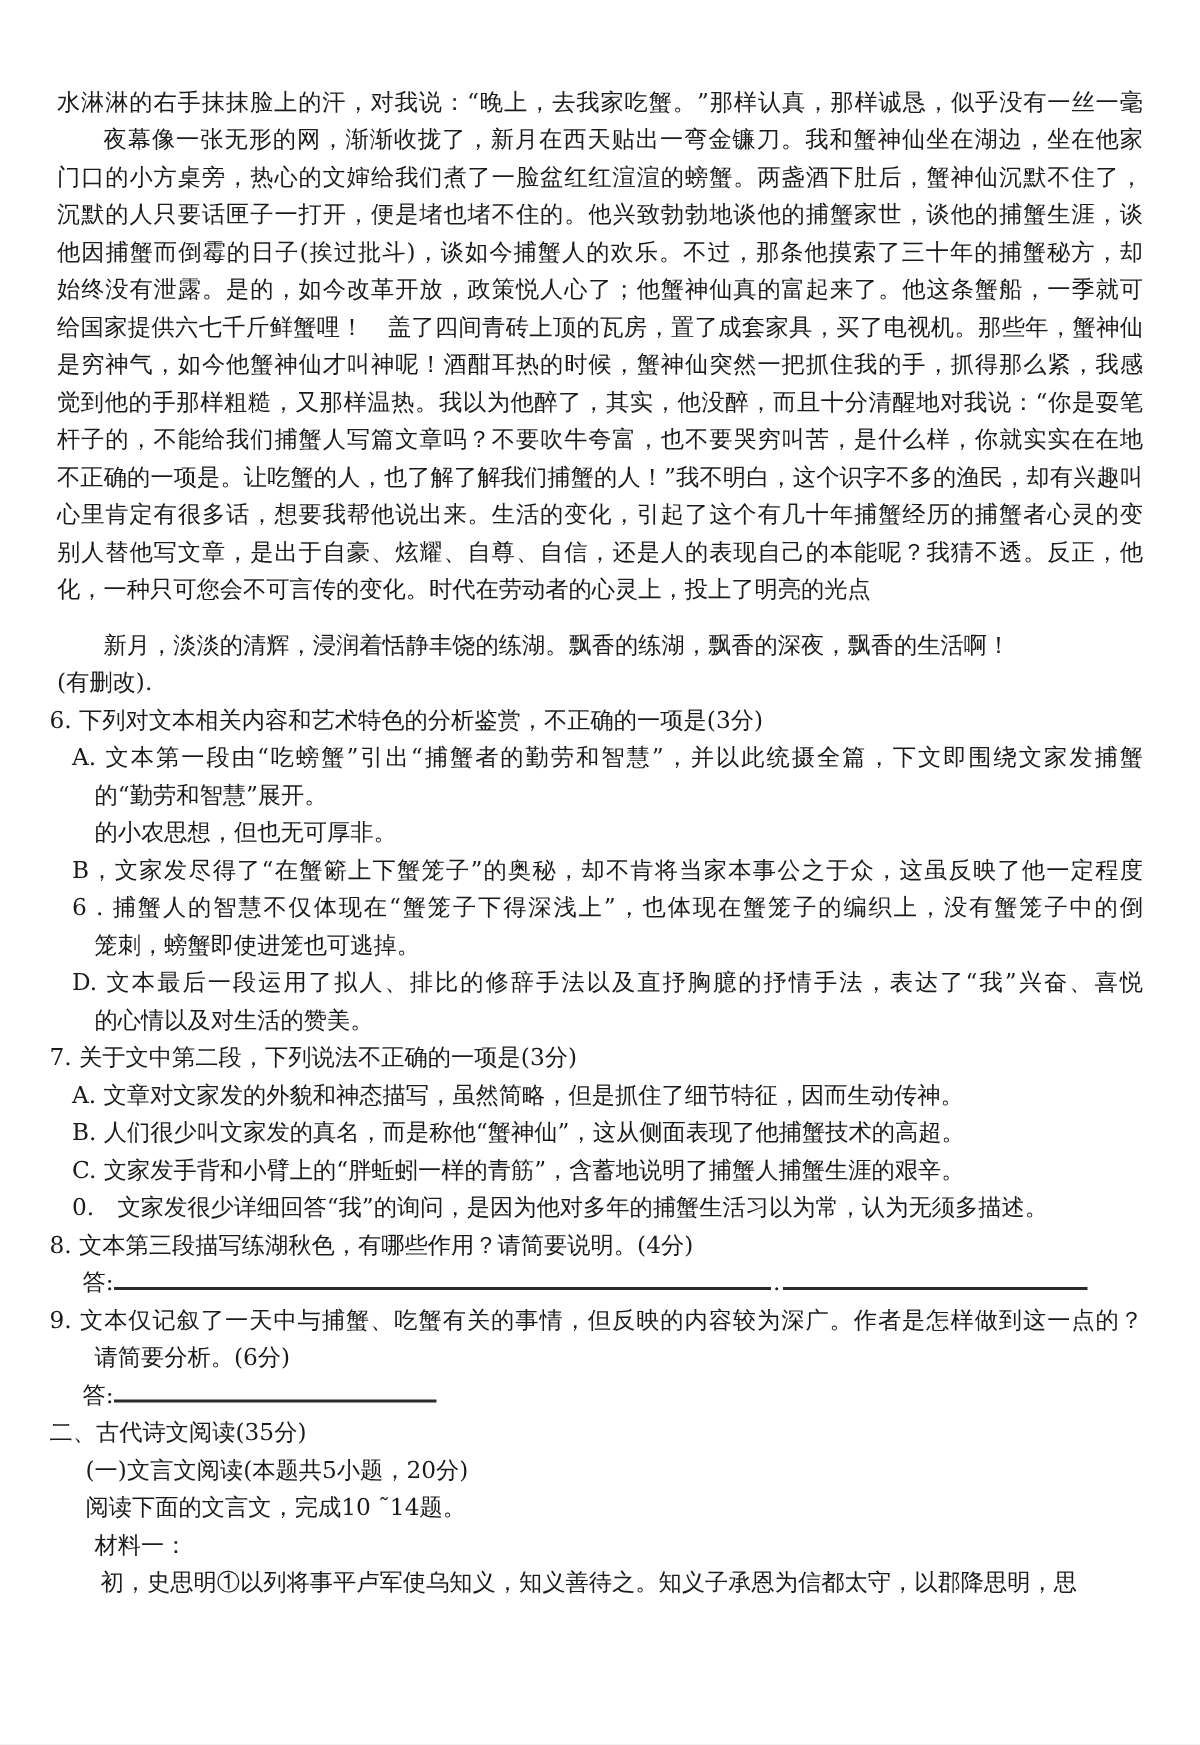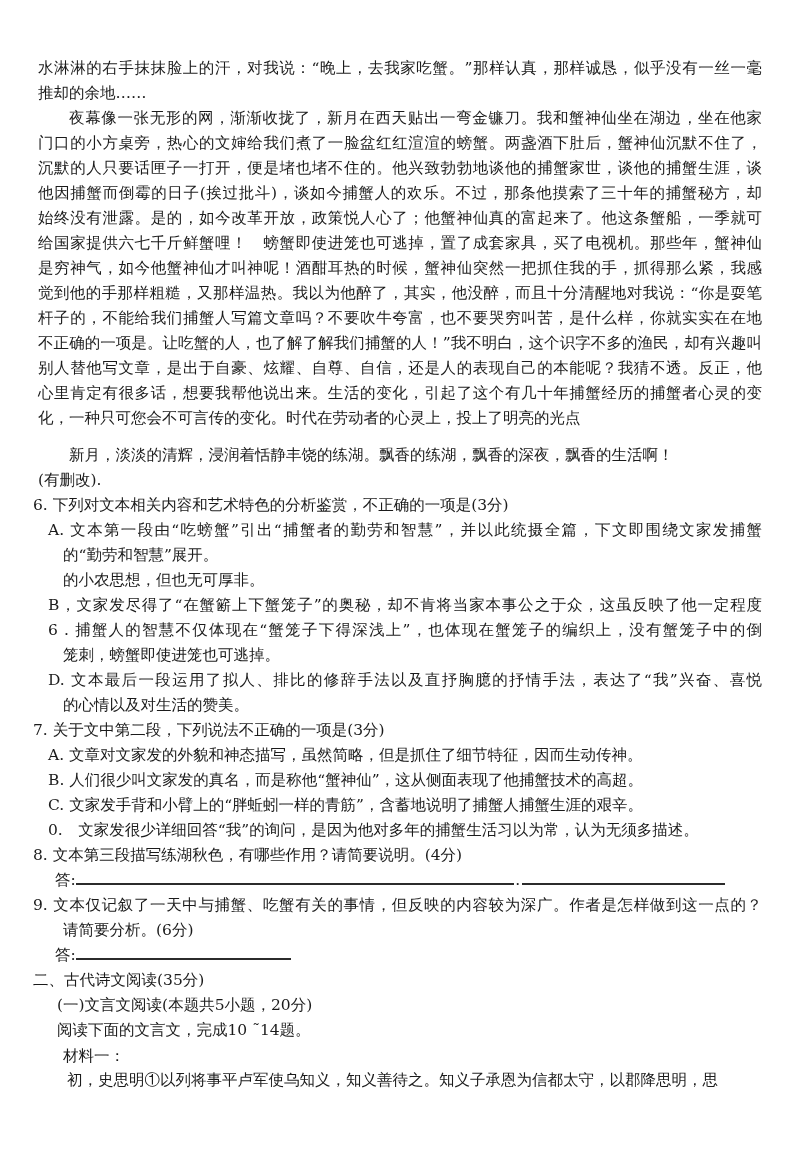--- a/index.html
+++ b/index.html
@@ -45,33 +45,32 @@
   .blank-c{ width:215px; }
   .dot{ display:inline-block; width:8px; text-align:center; }
 </style>
 </head>
 <body>
 
 <div class="page">
 
   <div>
     <div class="line fill">水淋淋的右手抹抹脸上的汗，对我说：“晚上，去我家吃蟹。”那样认真，那样诚恳，似乎没有一丝一毫</div>
-    <div class="line">推却的余地……</div>
     <div class="line indent fill">夜幕像一张无形的网，渐渐收拢了，新月在西天贴出一弯金镰刀。我和蟹神仙坐在湖边，坐在他家</div>
     <div class="line fill">门口的小方桌旁，热心的文婶给我们煮了一脸盆红红渲渲的螃蟹。两盏酒下肚后，蟹神仙沉默不住了，</div>
     <div class="line fill">沉默的人只要话匣子一打开，便是堵也堵不住的。他兴致勃勃地谈他的捕蟹家世，谈他的捕蟹生涯，谈</div>
     <div class="line fill">他因捕蟹而倒霉的日子(挨过批斗)，谈如今捕蟹人的欢乐。不过，那条他摸索了三十年的捕蟹秘方，却</div>
     <div class="line fill">始终没有泄露。是的，如今改革开放，政策悦人心了；他蟹神仙真的富起来了。他这条蟹船，一季就可</div>
-    <div class="line fill">给国家提供六七千斤鲜蟹哩！　螃蟹即使进笼也可逃掉，置了成套家具，买了电视机。那些年，蟹神仙</div>
+    <div class="line fill">给国家提供六七千斤鲜蟹哩！　盖了四间青砖上顶的瓦房，置了成套家具，买了电视机。那些年，蟹神仙</div>
     <div class="line fill">是穷神气，如今他蟹神仙才叫神呢！酒酣耳热的时候，蟹神仙突然一把抓住我的手，抓得那么紧，我感</div>
     <div class="line fill">觉到他的手那样粗糙，又那样温热。我以为他醉了，其实，他没醉，而且十分清醒地对我说：“你是耍笔</div>
     <div class="line fill">杆子的，不能给我们捕蟹人写篇文章吗？不要吹牛夸富，也不要哭穷叫苦，是什么样，你就实实在在地</div>
     <div class="line fill">不正确的一项是。让吃蟹的人，也了解了解我们捕蟹的人！”我不明白，这个识字不多的渔民，却有兴趣叫</div>
+    <div class="line fill">心里肯定有很多话，想要我帮他说出来。生活的变化，引起了这个有几十年捕蟹经历的捕蟹者心灵的变</div>
     <div class="line fill">别人替他写文章，是出于自豪、炫耀、自尊、自信，还是人的表现自己的本能呢？我猜不透。反正，他</div>
-    <div class="line fill">心里肯定有很多话，想要我帮他说出来。生活的变化，引起了这个有几十年捕蟹经历的捕蟹者心灵的变</div>
     <div class="line">化，一种只可您会不可言传的变化。时代在劳动者的心灵上，投上了明亮的光点</div>
     <div class="line indent gap-before">新月，淡淡的清辉，浸润着恬静丰饶的练湖。飘香的练湖，飘香的深夜，飘香的生活啊！</div>
     <div class="line note-line">(有删改).</div>
   </div>
 
   <div>
     <div class="line outdent">6. 下列对文本相关内容和艺术特色的分析鉴赏，不正确的一项是(3分)</div>
     <div class="line opt-first fill">A. 文本第一段由“吃螃蟹”引出“捕蟹者的勤劳和智慧”，并以此统摄全篇，下文即围绕文家发捕蟹</div>
     <div class="line opt-cont">的“勤劳和智慧”展开。</div>
     <div class="line opt-cont">的小农思想，但也无可厚非。</div>

